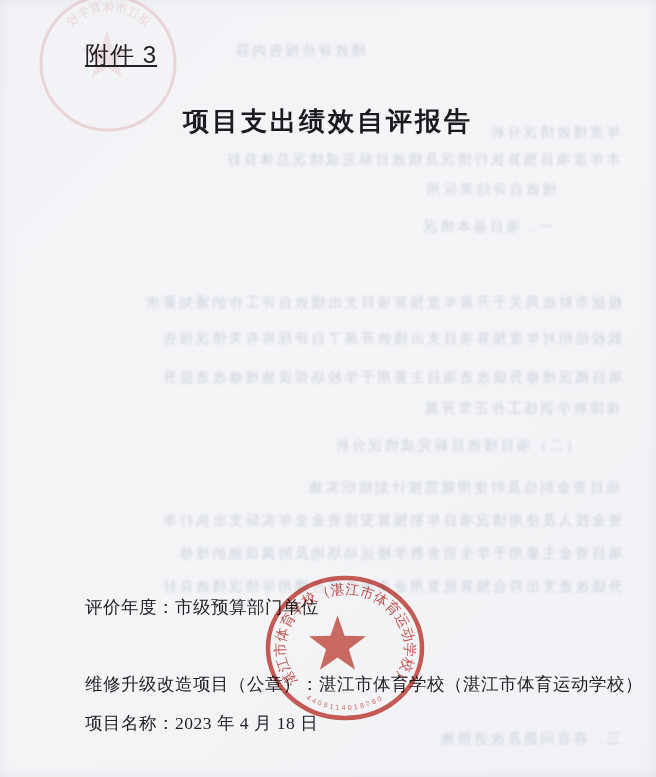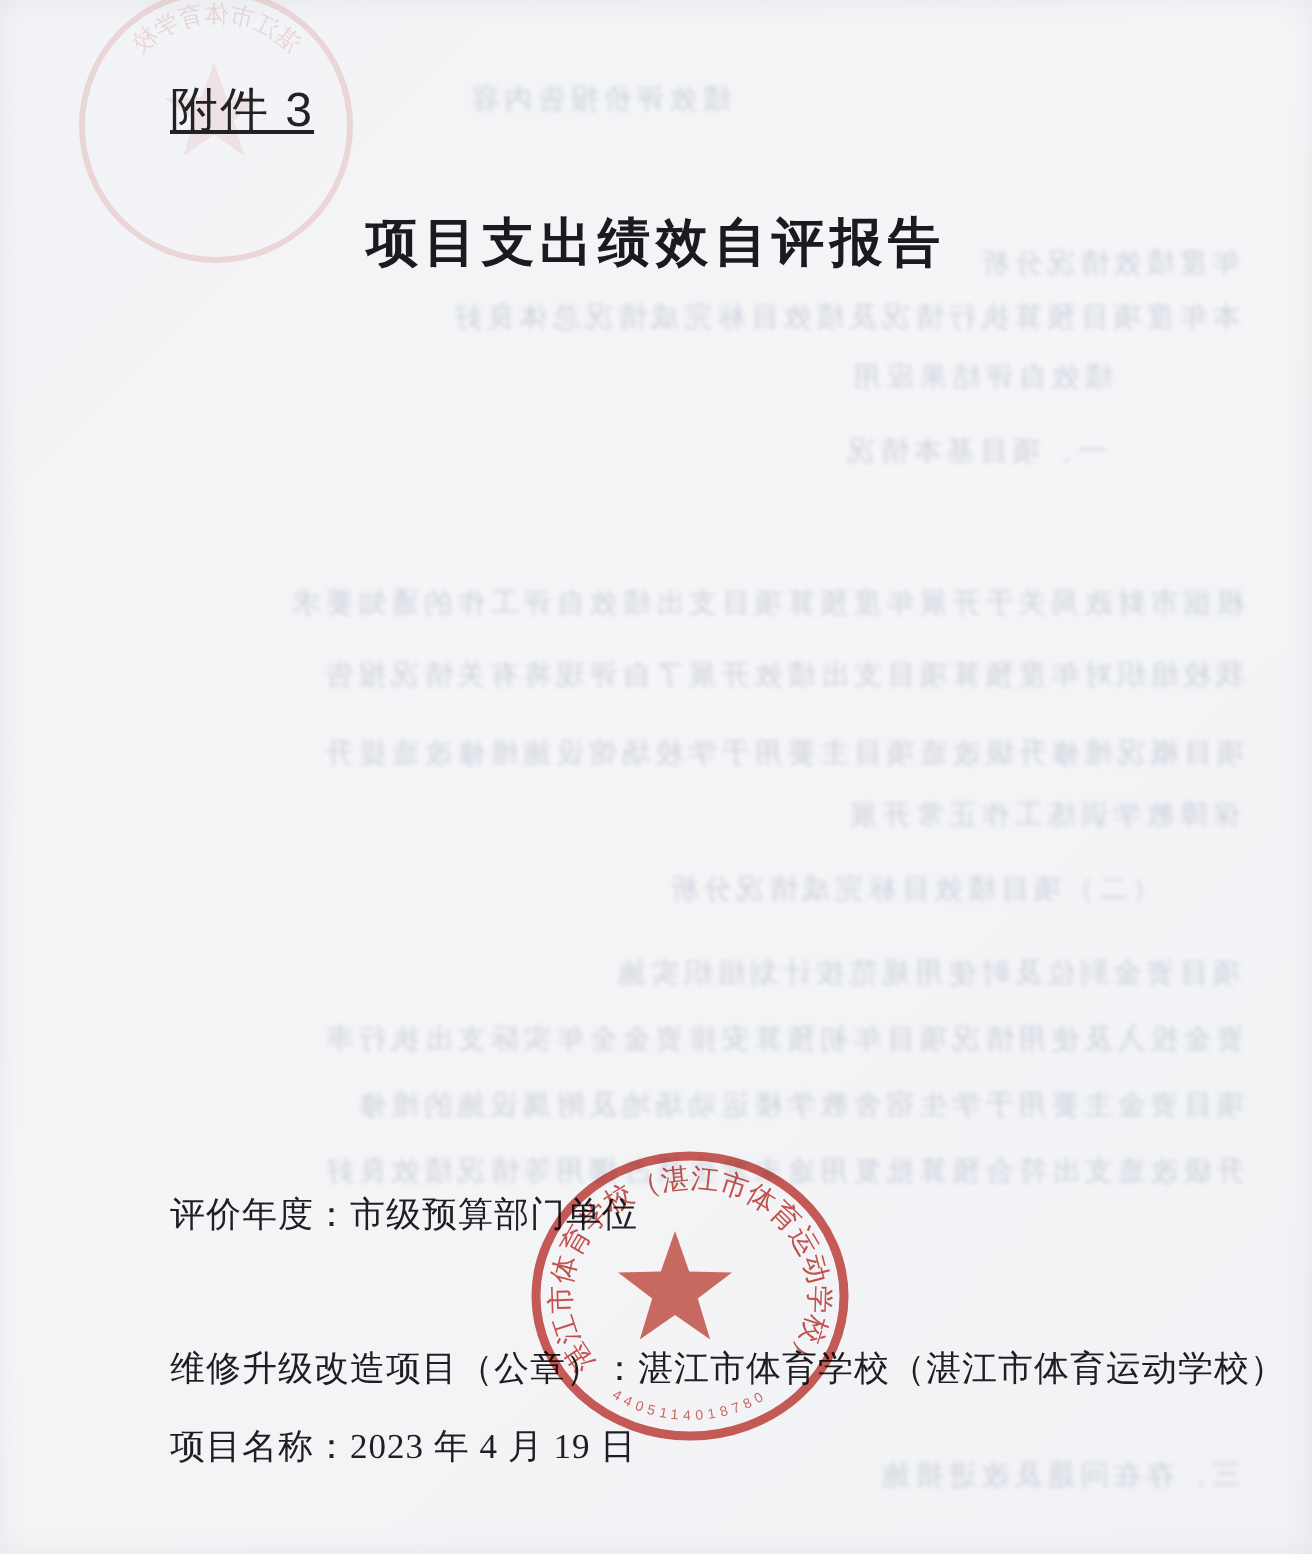--- a/index.html
+++ b/index.html
@@ -91,21 +91,21 @@
   <div class="bleed" style="top:578px; left:80px;  width:542px;">升级改造支出符合预算批复用途未发生挤占挪用等情况绩效良好</div>
   <div class="bleed" style="top:730px; left:290px; width:330px;">三、存在问题及改进措施</div>
 
   <div class="field" style="top:597px;">
     <span class="flabel">评价年度：</span><span class="fvalue">市级预算部门单位</span>
   </div>
   <div class="field" style="top:674px;">
     <span class="flabel">维修升级改造项目（公章）：</span><span class="fvalue">湛江市体育学校（湛江市体育运动学校）</span>
   </div>
   <div class="field" style="top:713px;">
-    <span class="flabel">项目名称：</span><span class="fvalue">2023 年 4 月 19 日</span>
+    <span class="flabel">项目名称：</span><span class="fvalue">2023 年 4 月 18 日</span>
   </div>
 
   <svg class="seal" width="175" height="172" viewBox="0 0 175 172">
     <ellipse cx="86" cy="83" rx="77" ry="70" fill="none" stroke="#c23630" stroke-width="4.5" opacity="0.88"></ellipse>
     <polygon points="78.5,50.5 85.6,70.8 107.0,71.2 89.9,84.2 96.1,104.8 78.5,92.5 60.9,104.8 67.1,84.2 50.0,71.2 71.4,70.8" fill="#c6453a" opacity="0.85"></polygon>
     <path id="sealArc" d="M 40 117.7 A 60 54 0 1 1 132 117.7" fill="none"></path>
     <text font-size="14" fill="#c23630" opacity="0.92">
       <textPath href="#sealArc" startOffset="50%" text-anchor="middle">湛江市体育学校（湛江市体育运动学校）</textPath>
     </text>
     <path id="sealNum" d="M 22.1 104.2 A 68 62 0 0 0 149.9 104.2" fill="none"></path>

